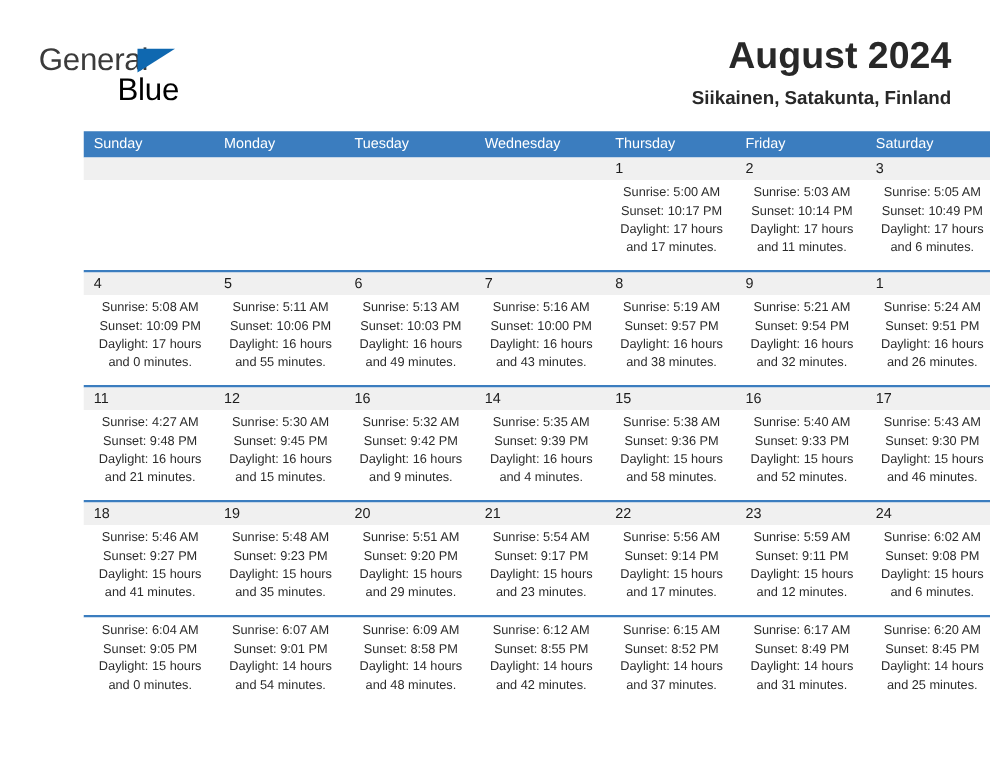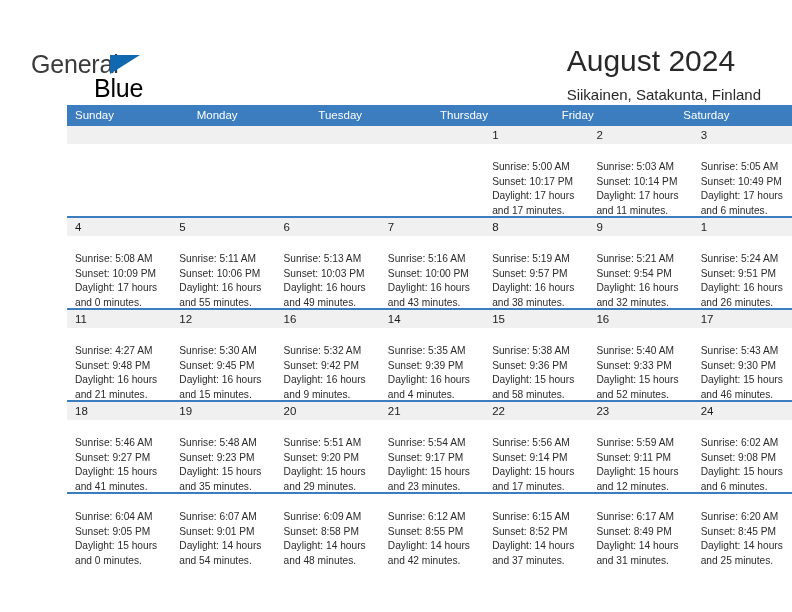--- a/index.html
+++ b/index.html
@@ -22,21 +22,20 @@
     box-sizing: border-box;
   }
 
   
   .header {
     position: absolute;
     left: 31px;
     top: 26px;
     right: 31px;
     height: 68px;
-    margin-top: 16px;
   }
 
   .logo {
     position: absolute;
     left: 0;
     top: 8px;
     width: 210px;
     height: 56px;
   }
   .logo-general {
@@ -65,21 +64,22 @@
     font-size: 25px;
     color: #000000;
     letter-spacing: -0.2px;
     line-height: 28px;
   }
 
   .title-block {
     position: absolute;
     right: 0;
     top: 0;
-    text-align: left;
+    text-align: right;
+    font-weight: bold;
   }
   .cal-title {
     font-size: 30px;
     color: #282828;
     line-height: 38px;
     white-space: nowrap;
   }
   .cal-subtitle {
     font-size: 15px;
     color: #282828;
@@ -136,25 +136,26 @@
     color: transparent;
   }
 
   .week-details {
     display: flex;
     background: #ffffff;
     height: 72px;
   }
   .cell {
     flex: 1 1 0;
-    padding: 16px 6px 0 8px;
+    padding: 4px 6px 0 8px;
     box-sizing: border-box;
     font-size: 10.2px;
     line-height: 14.6px;
     color: #2b2b2b;
+    text-align: center;
   }
   .cell div {
     white-space: nowrap;
   }
   .cell.empty {
     color: transparent;
   }
 </style>
 </head>
 <body>
@@ -175,20 +176,21 @@
     </div>
 
   </div>
 
   <div class="calendar">
 
     <div class="weekdays">
       <div class="weekday">Sunday</div>
       <div class="weekday">Monday</div>
       <div class="weekday">Tuesday</div>
+      <div class="weekday">Wednesday</div>
       <div class="weekday">Thursday</div>
       <div class="weekday">Friday</div>
       <div class="weekday">Saturday</div>
     </div>
 
     <div id="weeks-container">
         <div class="week">
           <div class="week-numbers">
             <div class="daynum empty"></div>
             <div class="daynum empty"></div>

